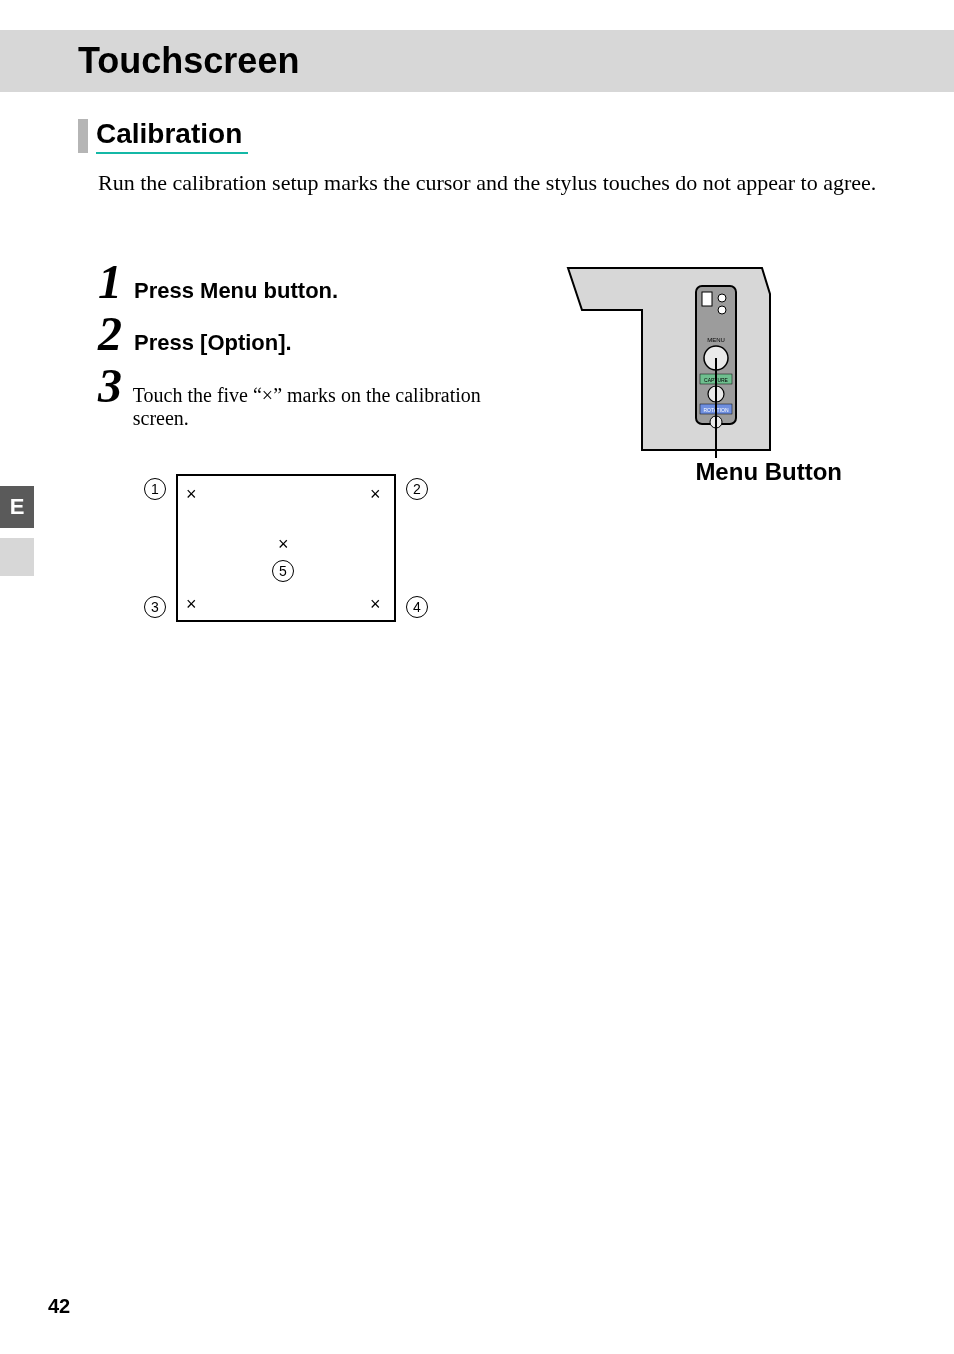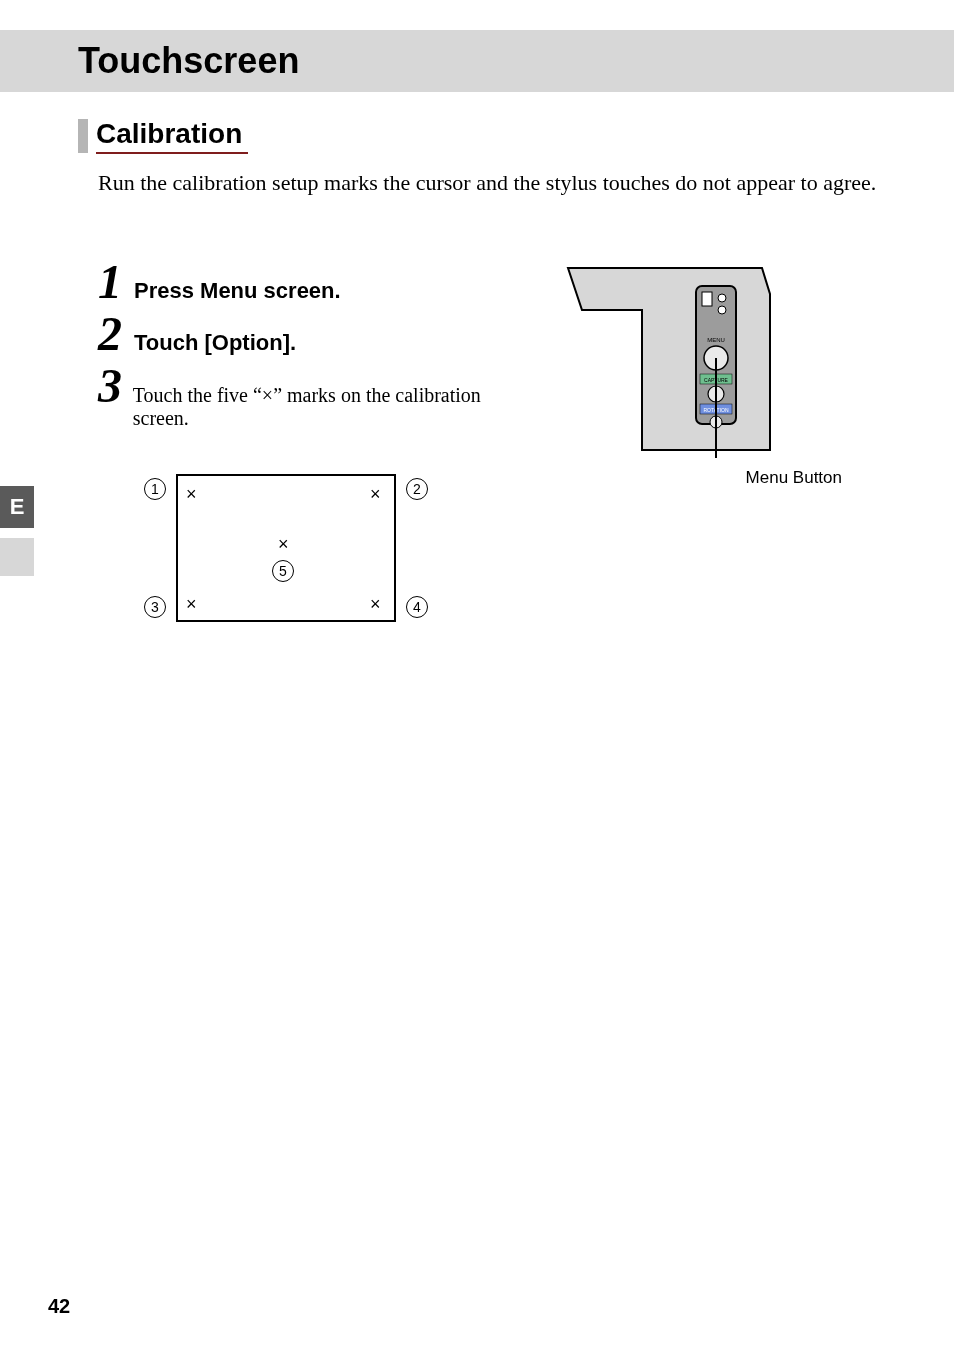--- a/index.html
+++ b/index.html
@@ -2,21 +2,21 @@
 <html><head>
 <meta charset="utf-8">
 <style>
   * { box-sizing: border-box; margin: 0; padding: 0; }
   html, body { width: 954px; height: 1354px; background: #ffffff; font-family: "Times New Roman", Times, serif; color: #000; }
   .page { width: 954px; height: 1354px; position: relative; border-radius: 8px; }
   .title-band { position: absolute; left: 0; right: 0; top: 30px; height: 62px; background: #d7d7d7; display: flex; align-items: center; padding-left: 78px; }
   .title-band h1 { font-family: Arial, Helvetica, sans-serif; font-weight: 700; font-size: 36px; color: #000; }
   .subheader { position: absolute; left: 78px; top: 118px; display: flex; align-items: center; }
   .sub-bar { width: 10px; height: 34px; background: #b5b5b5; margin-right: 8px; }
-  .subheader h2 { font-family: Arial, Helvetica, sans-serif; font-weight: 700; font-size: 28px; color: #000; border-bottom: 2px solid #7f1d1d; padding-bottom: 2px; padding-right: 6px;}
+  .subheader h2 { font-family: Arial, Helvetica, sans-serif; font-weight: 700; font-size: 28px; color: #000; border-bottom: 2px solid #14b8a6; padding-bottom: 2px; padding-right: 6px;}
   .intro { position: absolute; left: 98px; top: 170px; font-size: 22px; font-family: "Times New Roman", serif; }
   .steps { position: absolute; left: 98px; top: 258px; width: 430px; }
   .step { display: flex; align-items: baseline; margin-bottom: 4px; }
   .step-number { font-family: "Times New Roman", serif; font-style: italic; font-weight: 700; font-size: 48px; line-height: 1; width: 36px; text-align: left; }
   .step-body { padding-top: 10px; }
   .step-title { font-family: Arial, Helvetica, sans-serif; font-weight: 700; font-size: 22px; }
   .step-desc { font-family: "Times New Roman", serif; font-size: 20px; margin-top: 1px; }
 
   .calib-diagram-area { position: absolute; left: 140px; top: 474px; width: 330px; height: 170px; }
   .calib-box { position: absolute; left: 36px; top: 0; width: 220px; height: 148px; border: 2px solid #000; }
@@ -28,21 +28,21 @@
   .x-c  { left: 138px; top: 60px; }
   .circled { position: absolute; width: 22px; height: 22px; border: 1.5px solid #000; border-radius: 50%; display: flex; align-items: center; justify-content: center; font-size: 14px; font-family: Arial, sans-serif; }
   .c1 { left: 4px; top: 4px; }
   .c2 { left: 266px; top: 4px; }
   .c3 { left: 4px; top: 122px; }
   .c4 { left: 266px; top: 122px; }
   .c5 { left: 132px; top: 86px; }
 
   .device-block { position: absolute; left: 562px; top: 262px; width: 300px; }
   .device-svg-holder { width: 216px; height: 196px; position: relative; }
-  .menu-label { font-family: Arial, Helvetica, sans-serif; font-weight: 400; font-size: 17px; margin-top: 10px; text-align: right; width: 280px; }
+  .menu-label { font-family: Arial, Helvetica, sans-serif; font-weight: 700; font-size: 24px; text-align: right; width: 280px; }
 
   .side-tab { position: absolute; left: 0; top: 486px; width: 34px; height: 42px; background: #5a5a5a; display: flex; align-items: center; justify-content: center; }
   .side-tab span { font-family: Arial, Helvetica, sans-serif; font-weight: 700; color: #fff; font-size: 22px; }
   .side-gap { position: absolute; left: 0; top: 538px; width: 34px; height: 38px; background: #d7d7d7; }
 
   .page-num { position: absolute; left: 48px; bottom: 36px; font-family: Arial, Helvetica, sans-serif; font-weight: 700; font-size: 20px; }
 </style>
 </head>
 <body>
 
@@ -55,27 +55,27 @@
     <div class="sub-bar"></div>
     <h2>Calibration</h2>
   </div>
 
   <p class="intro">Run the calibration setup marks the cursor and the stylus touches do not appear to agree.</p>
 
   <div class="steps">
     <div class="step">
       <div class="step-number">1</div>
       <div class="step-body">
-        <div class="step-title">Press Menu screen.</div>
+        <div class="step-title">Press Menu button.</div>
       </div>
     </div>
     <div class="step">
       <div class="step-number">2</div>
       <div class="step-body">
-        <div class="step-title">Touch [Option].</div>
+        <div class="step-title">Press [Option].</div>
       </div>
     </div>
     <div class="step">
       <div class="step-number">3</div>
       <div class="step-body">
         <div class="step-desc">Touch the five “×” marks on the calibration screen.</div>
       </div>
     </div>
   </div>
 

